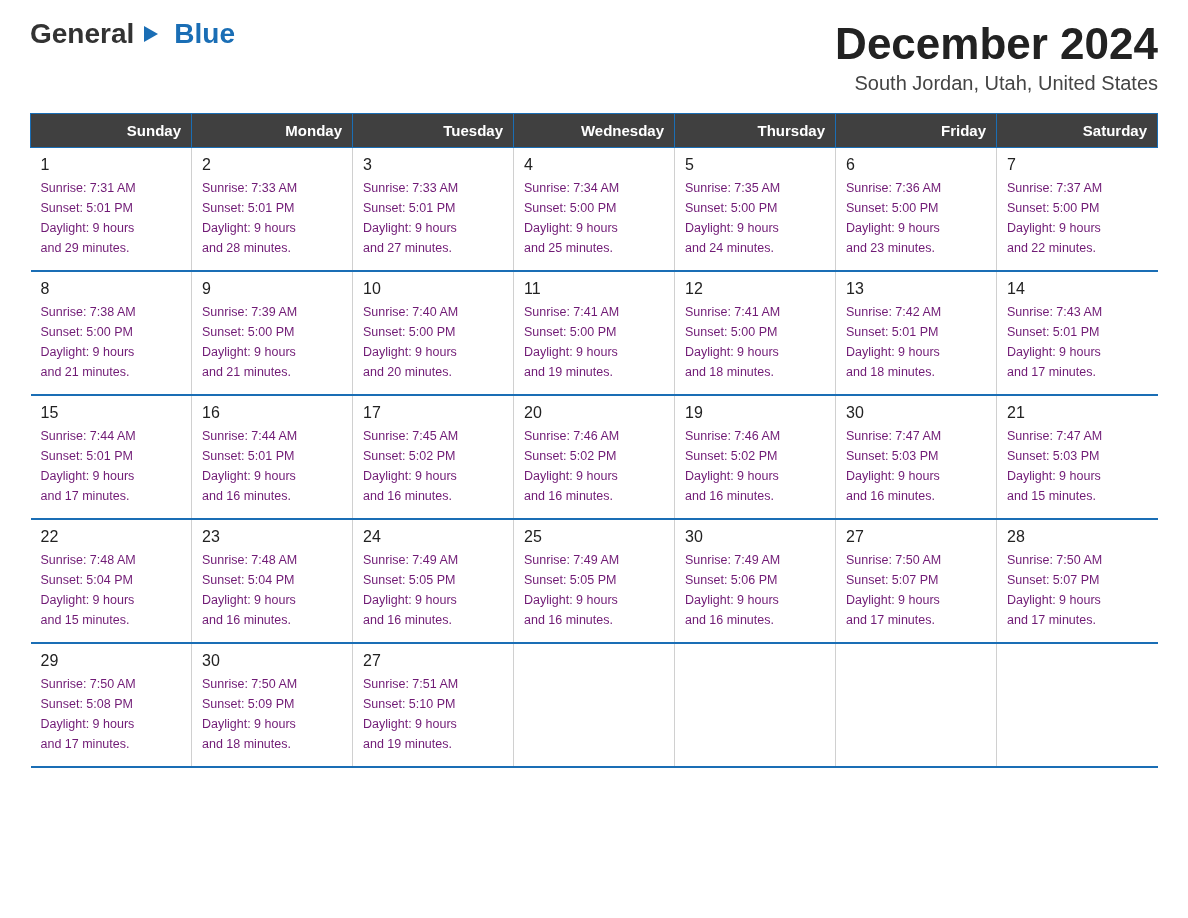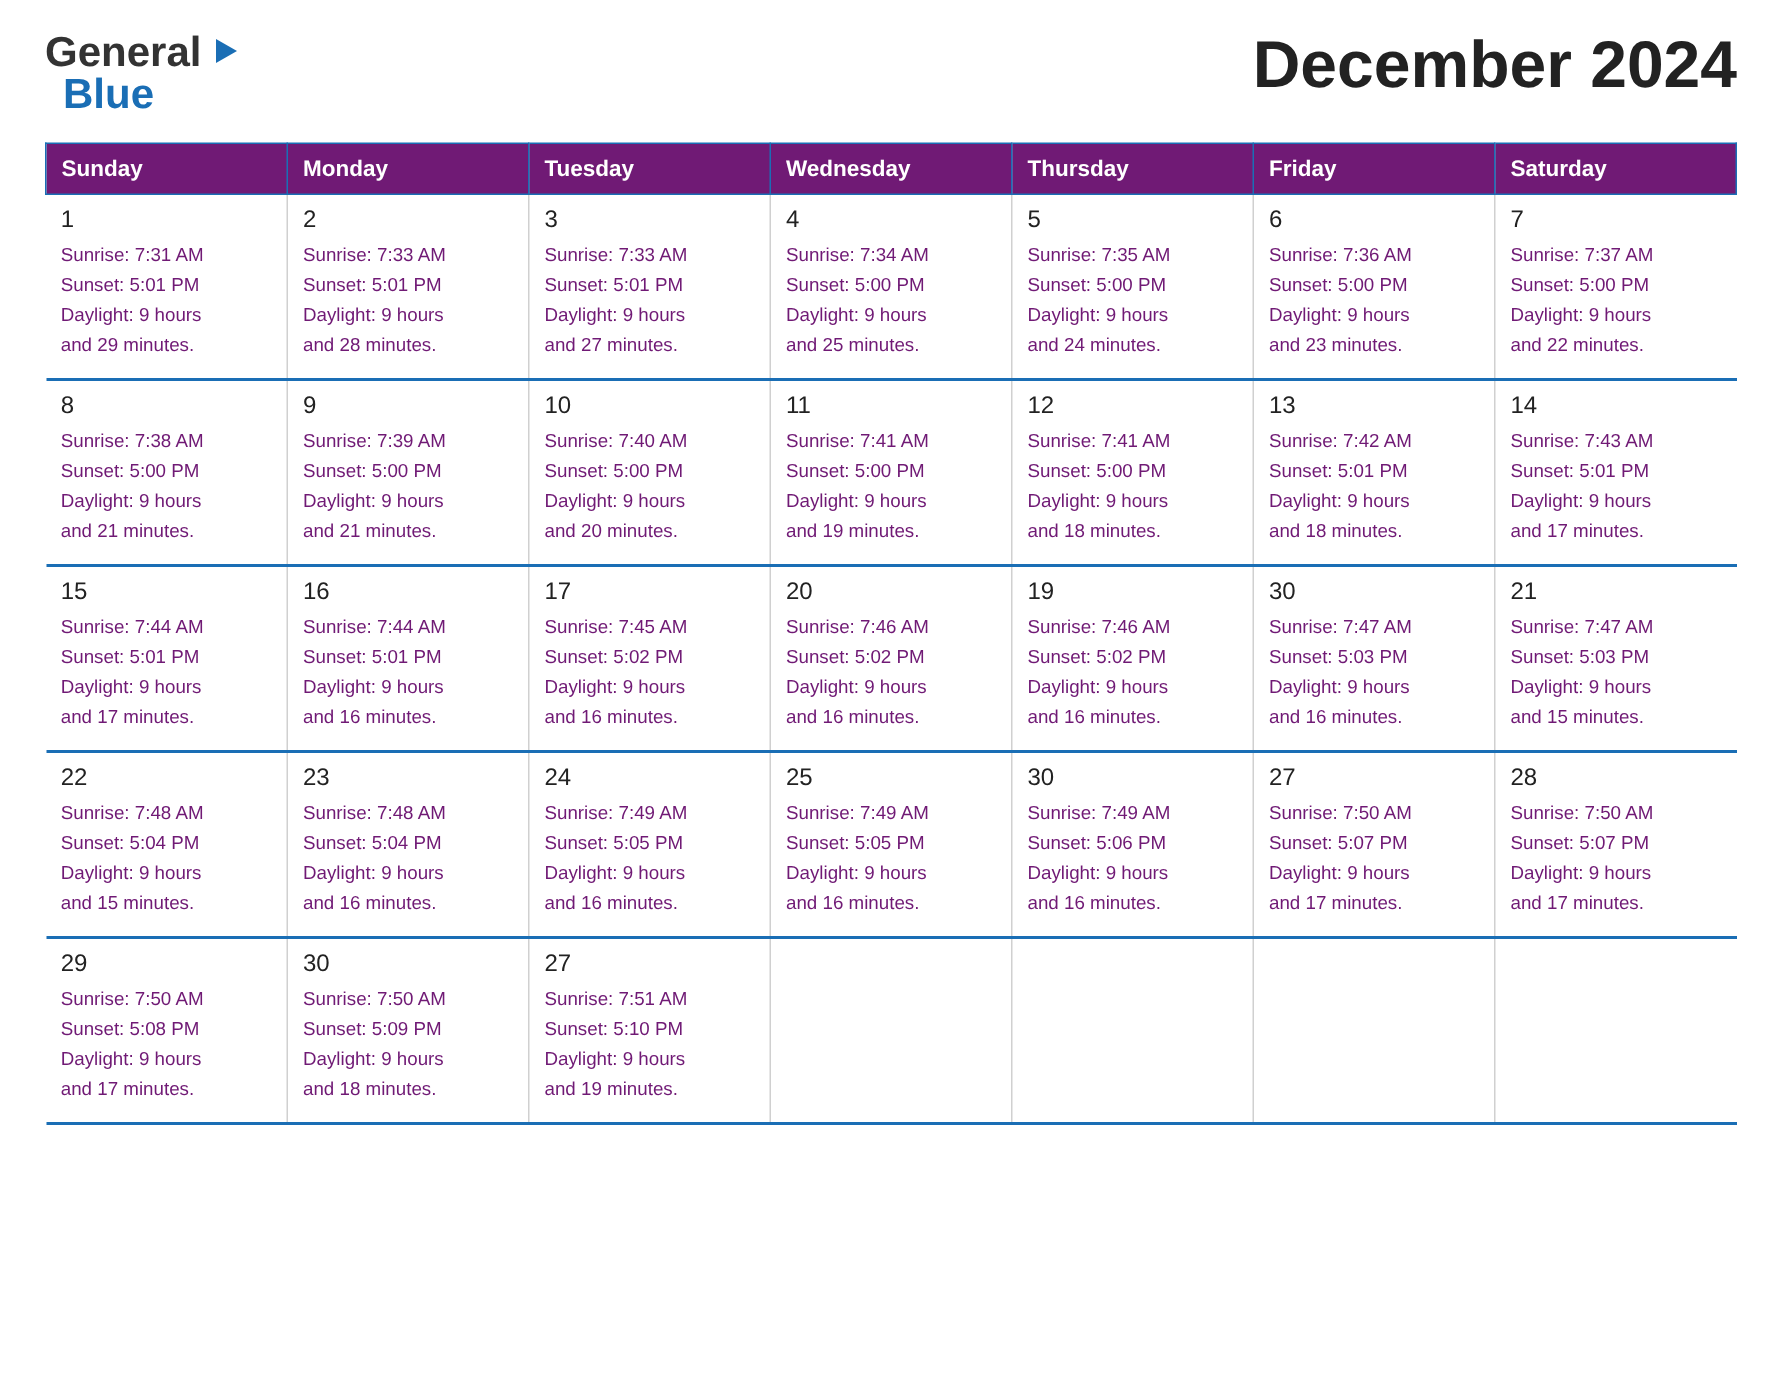--- a/index.html
+++ b/index.html
@@ -11,21 +11,21 @@
       padding: 20px 30px;
     }
     .header {
       display: flex;
       justify-content: space-between;
       align-items: flex-start;
       margin-bottom: 18px;
     }
     .logo {
       display: flex;
-      flex-direction: column;
+      flex-direction: row;
       align-items: flex-start;
     }
     .logo-general {
       font-size: 28px;
       font-weight: bold;
       color: #333;
       line-height: 1;
     }
     .logo-blue {
       font-size: 28px;
@@ -50,26 +50,26 @@
       font-size: 20px;
       color: #444;
       margin-top: 4px;
     }
     .calendar-table {
       width: 100%;
       border-collapse: collapse;
       table-layout: fixed;
     }
     .calendar-table thead th {
-      background-color: #701a75;
+      background-color: #404040;
       color: #fff;
       font-size: 15px;
       font-weight: bold;
       padding: 8px 10px;
-      text-align: left;
+      text-align: right;
       border: 1px solid #1a6eb5;
     }
     .calendar-table tbody tr {
       border-bottom: 2px solid #1a6eb5;
     }
     .calendar-table tbody td {
       vertical-align: top;
       padding: 8px 10px 12px 10px;
       border-left: 1px solid #d0d0d0;
       border-right: 1px solid #d0d0d0;
@@ -111,20 +111,21 @@
         
         <svg width="22" height="22" viewBox="0 0 22 22">
           <polygon points="4,4 18,12 4,20" fill="#1a6eb5"></polygon>
         </svg>
       </span>
     </div>
     <span class="logo-blue">Blue</span>
   </div>
   <div class="title-block">
     <div class="month-title">December 2024</div>
+    <div class="location-title">South Jordan, Utah, United States</div>
   </div>
 </div>
 
 <table class="calendar-table">
   <thead>
     <tr>
       <th>Sunday</th>
       <th>Monday</th>
       <th>Tuesday</th>
       <th>Wednesday</th>

